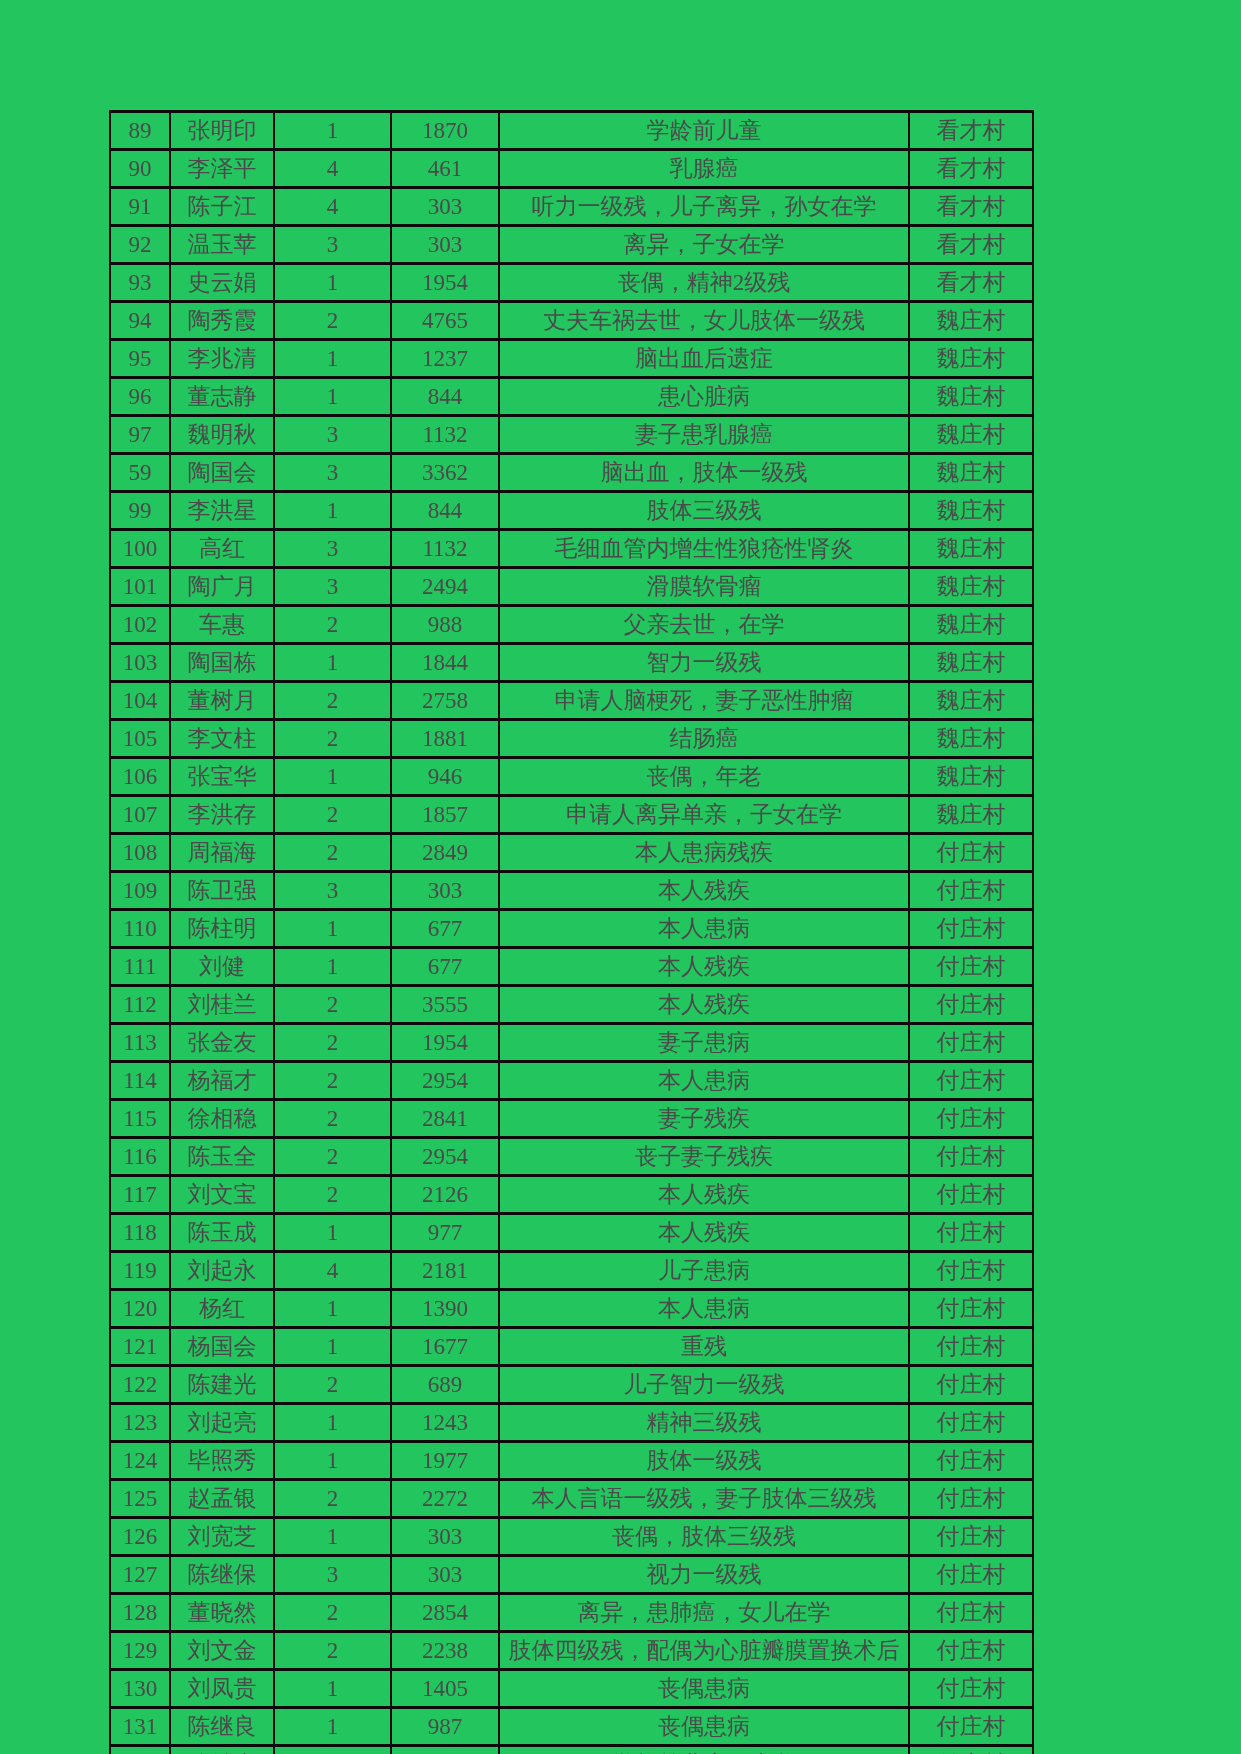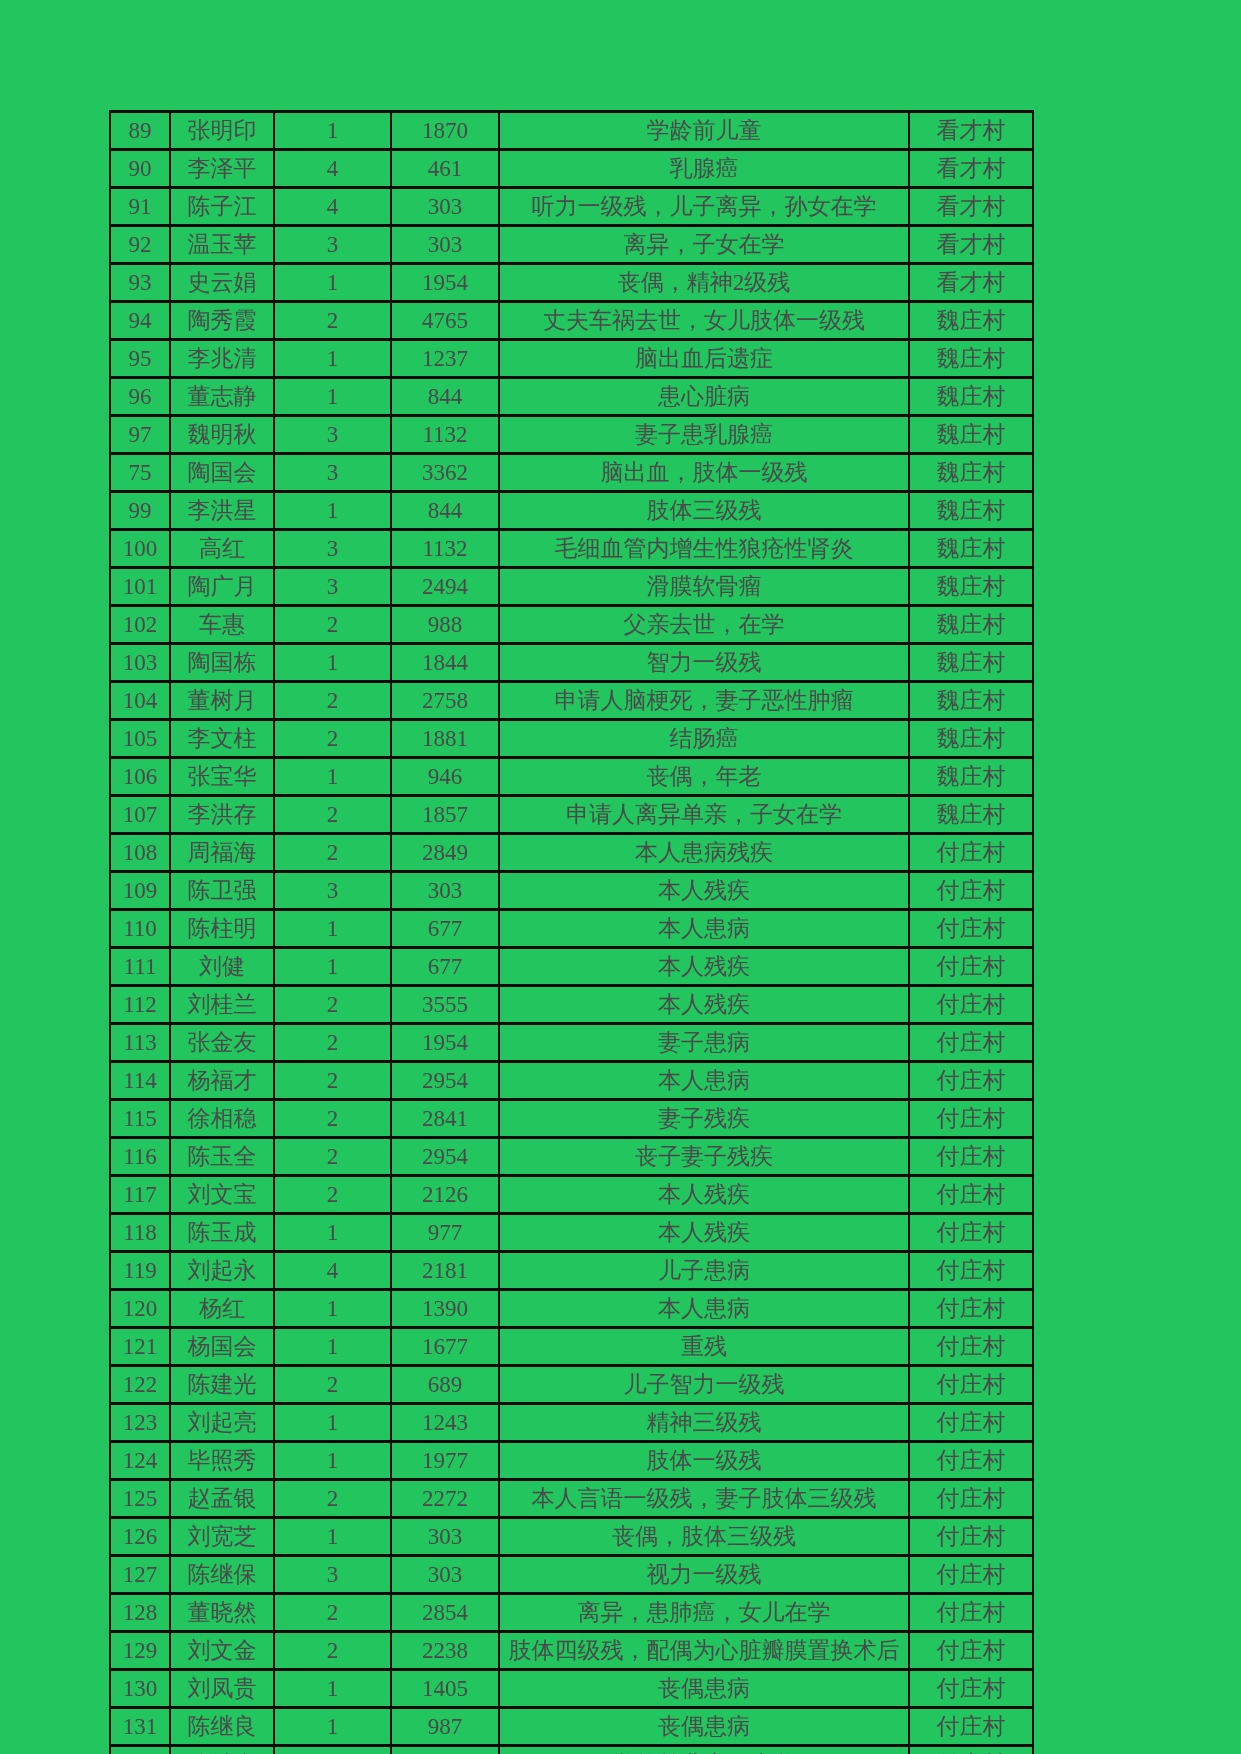--- a/index.html
+++ b/index.html
@@ -121,21 +121,21 @@
         </tr>
         <tr>
           <td class="col-no">97</td>
           <td class="col-name">魏明秋</td>
           <td class="col-members">3</td>
           <td class="col-amount">1132</td>
           <td class="col-reason">妻子患乳腺癌</td>
           <td class="col-village">魏庄村</td>
         </tr>
         <tr>
-          <td class="col-no">75</td>
+          <td class="col-no">59</td>
           <td class="col-name">陶国会</td>
           <td class="col-members">3</td>
           <td class="col-amount">3362</td>
           <td class="col-reason">脑出血，肢体一级残</td>
           <td class="col-village">魏庄村</td>
         </tr>
         <tr>
           <td class="col-no">99</td>
           <td class="col-name">李洪星</td>
           <td class="col-members">1</td>

